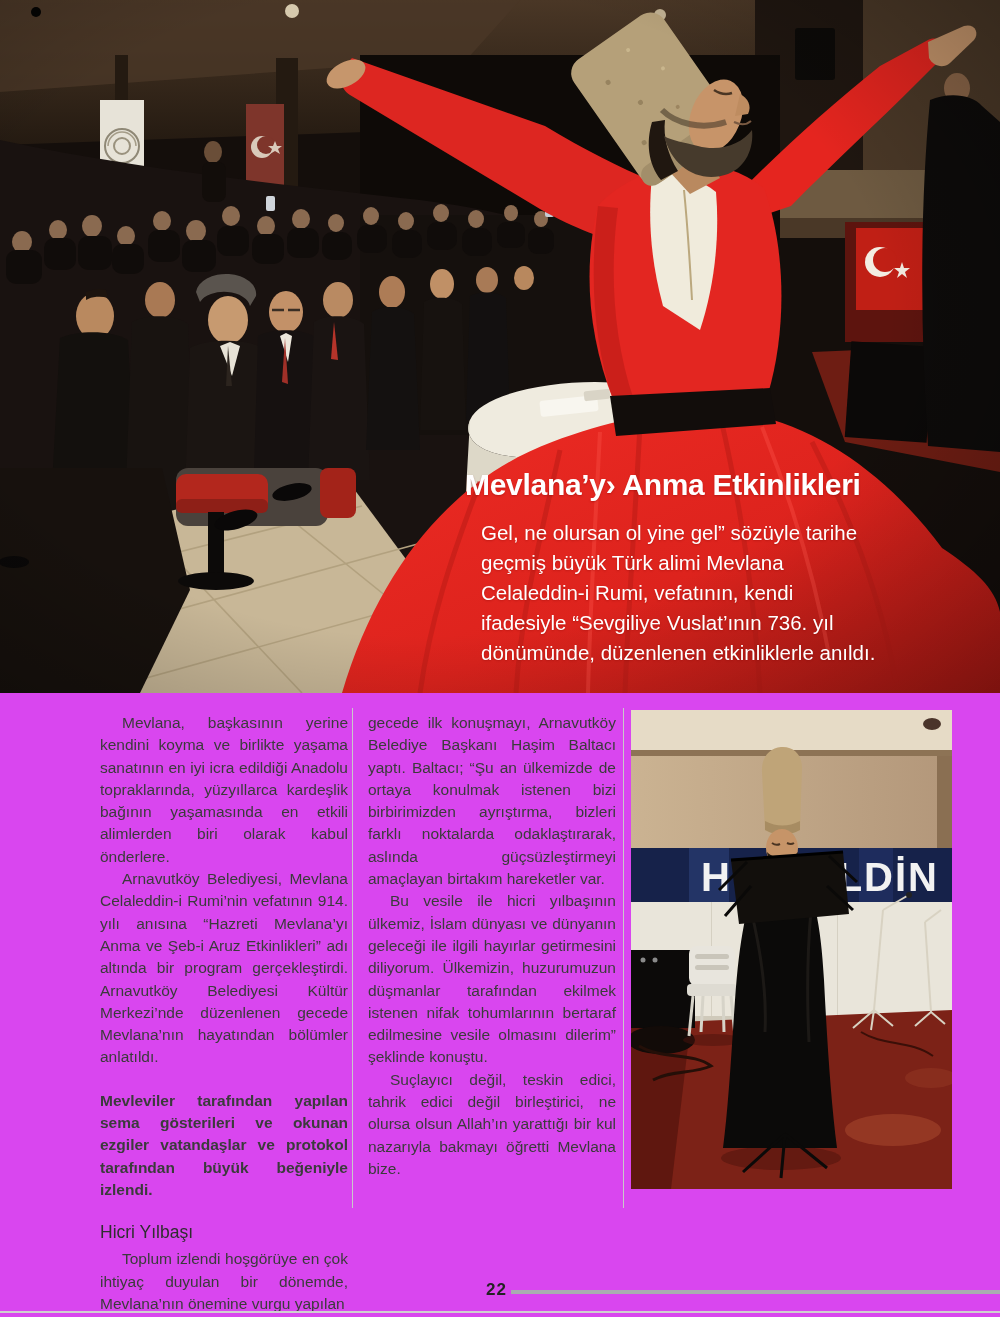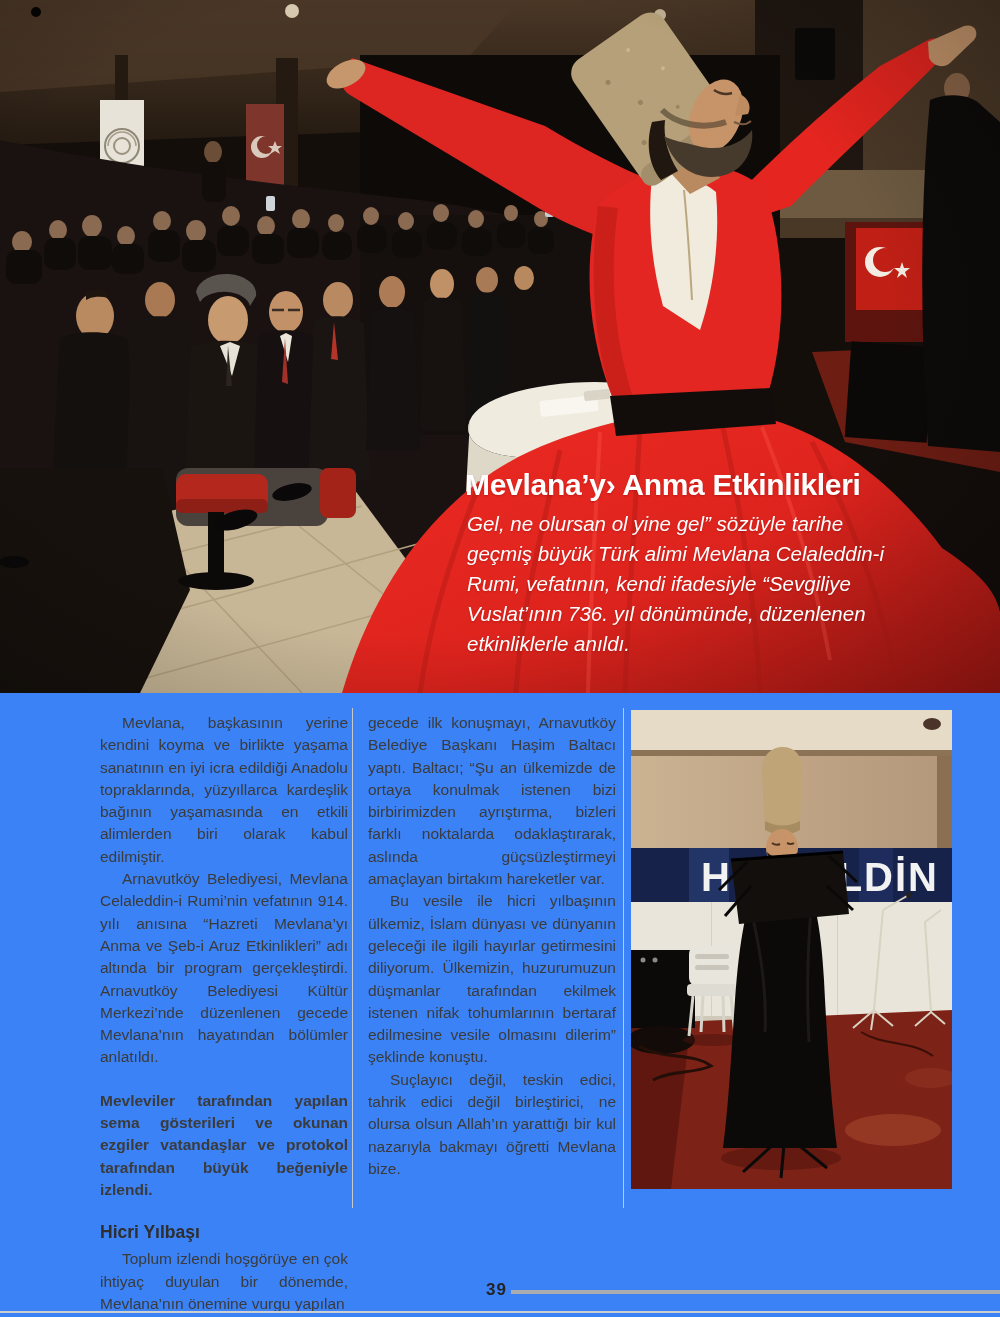--- a/index.html
+++ b/index.html
@@ -1,38 +1,38 @@
 <!DOCTYPE html>
 <html><head>
 <meta charset="utf-8">
 <style>
   html,body{margin:0;padding:0;background:#ffffff;}
-  .page{position:relative;width:1000px;height:1317px;background:#3b82f6;
+  .page{position:relative;width:1000px;height:1317px;background:#d946ef;
         font-family:"Liberation Sans",sans-serif;overflow:hidden;}
 
   
   .hero{position:absolute;left:0;top:0;width:1000px;height:693px;}
   .hero svg{display:block;}
   .hero-text{position:absolute;left:465px;top:468px;width:432px;color:#ffffff;}
   .hero-title{margin:0 0 7px 0;font-size:30px;font-weight:bold;letter-spacing:-0.3px;
               text-shadow:0 1px 2px rgba(120,0,0,.35);}
-  .hero-sub{margin:2px;font-size:20.5px;font-style:italic;line-height:30px;
+  .hero-sub{margin:16px;font-size:20.5px;line-height:30px;
             text-shadow:0 1px 2px rgba(120,0,0,.3);}
 
   
   .content{position:absolute;left:100px;top:712px;width:852px;height:505px;}
   .col{position:absolute;top:0;width:248px;font-size:15.5px;line-height:22.3px;
        color:#3b3b3b;text-align:justify;}
   .col1{left:0;}
   .col2{left:268px;}
   .col p{margin:0;}
   .col p.indent{text-indent:22px;}
   .col p.gap{margin-top:21px;font-weight:bold;}
   .col h3{margin:20px 0 5px 0;font-size:17.5px;line-height:22px;color:#2e2e2e;
-          font-weight:bold;text-align:left;}
+          font-weight:normal;text-align:left;}
   .vsep{position:absolute;top:-4px;width:1px;height:500px;background:#c9c9c9;}
   .vsep1{left:252px;}
   .vsep2{left:523px;}
   .photo2{position:absolute;left:531px;top:-2px;width:321px;height:479px;}
   .photo2 svg{display:block;}
 
   
   .page-num{position:absolute;left:486px;top:1280px;font-size:17px;font-weight:bold;
             color:#232323;letter-spacing:1px;}
   .footer-line{position:absolute;left:511px;top:1290px;width:489px;height:4px;background:#a9adb0;}
@@ -253,21 +253,21 @@
     </svg>
 
     <div class="hero-text">
       <h1 class="hero-title">Mevlana’y› Anma Etkinlikleri</h1>
       <p class="hero-sub">Gel, ne olursan ol yine gel” sözüyle tarihe geçmiş büyük Türk alimi Mevlana Celaleddin-i Rumi, vefatının, kendi ifadesiyle “Sevgiliye Vuslat’ının 736. yıl dönümünde, düzenlenen etkinliklerle anıldı.</p>
     </div>
   </div>
 
   <div class="content">
     <div class="col col1">
-      <p class="indent">Mevlana, başkasının yerine kendini koyma ve birlikte yaşama sanatının en iyi icra edildiği Anadolu topraklarında, yüzyıllarca kardeşlik bağının yaşamasında en etkili alimlerden biri olarak kabul edilmiştir.</p>
+      <p class="indent">Mevlana, başkasının yerine kendini koyma ve birlikte yaşama sanatının en iyi icra edildiği Anadolu topraklarında, yüzyıllarca kardeşlik bağının yaşamasında en etkili alimlerden biri olarak kabul önderlere.</p>
       <p class="indent">Arnavutköy Belediyesi, Mevlana Celaleddin-i Rumi’nin vefatının 914. yılı anısına “Hazreti Mevlana’yı Anma ve Şeb-i Aruz Etkinlikleri” adı altında bir program gerçekleştirdi. Arnavutköy Belediyesi Kültür Merkezi’nde düzenlenen gecede Mevlana’nın hayatından bölümler anlatıldı.</p>
       <p class="gap">Mevleviler tarafından yapılan sema gösterileri ve okunan ezgiler vatandaşlar ve protokol tarafından büyük beğeniyle izlendi.</p>
       <h3>Hicri Yılbaşı</h3>
       <p class="indent">Toplum izlendi hoşgörüye en çok ihtiyaç duyulan bir dönemde, Mevlana’nın önemine vurgu yapılan</p>
     </div>
 
     <div class="vsep vsep1"></div>
 
     <div class="col col2">
       <p>gecede ilk konuşmayı, Arnavutköy Belediye Başkanı Haşim Baltacı yaptı. Baltacı; “Şu an ülkemizde de ortaya konulmak  istenen bizi birbirimizden ayrıştırma, bizleri farklı noktalarda odaklaştırarak, aslında güçsüzleştirmeyi amaçlayan birtakım hareketler var.</p>
@@ -352,17 +352,17 @@
             <path d="M88,180 L116,152 M94,206 L120,176" stroke="#0a0908" stroke-width="3" fill="none"></path>
             <path d="M226,172 L198,146 M222,200 L196,176" stroke="#0a0908" stroke-width="3" fill="none"></path>
             <rect x="152" y="214" width="5" height="210" fill="#0b0a09"></rect>
             <path d="M154,424 L112,462 M154,424 L196,458 M154,424 L150,468" stroke="#0b0a09" stroke-width="3" fill="none"></path>
           </g>
         </g>
       </svg>
     </div>
   </div>
 
-  <span class="page-num">39</span>
+  <span class="page-num">22</span>
   <div class="footer-line"></div>
   <div class="bottom-edge"></div>
 
 </div>
 
 </body></html>

